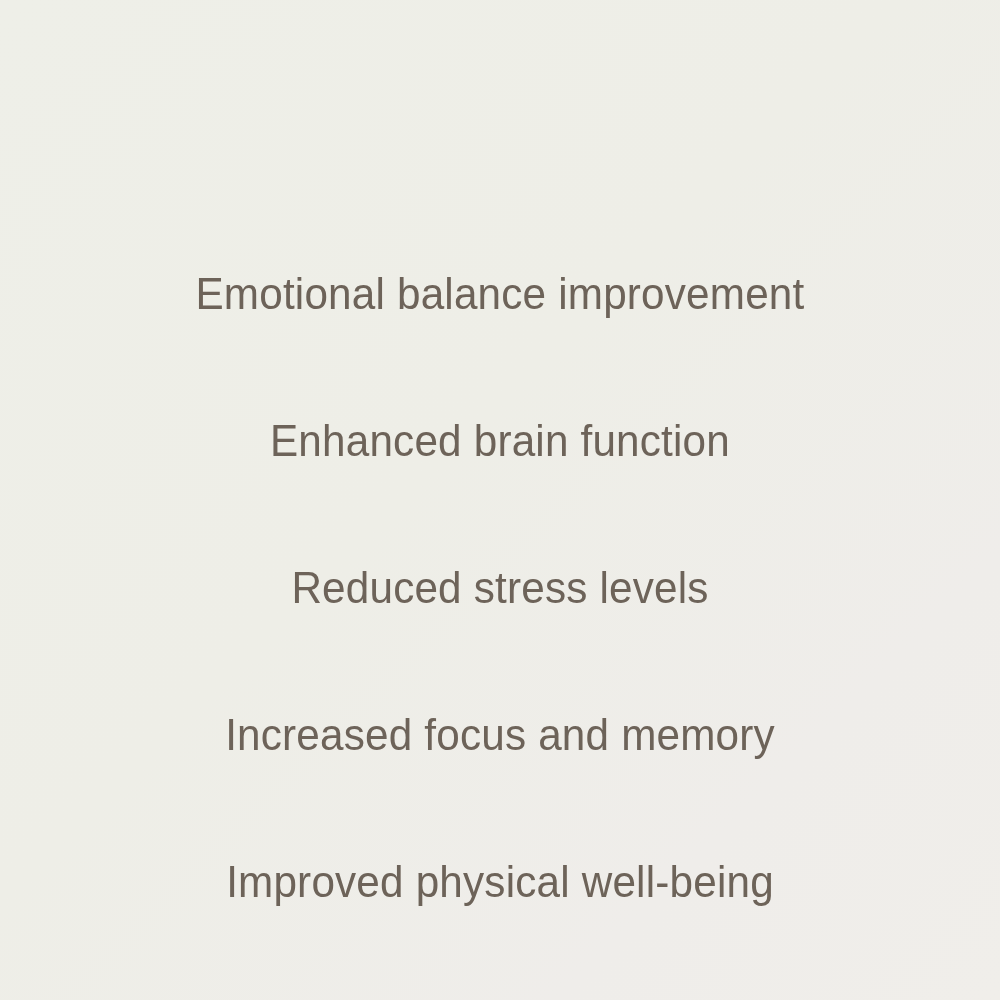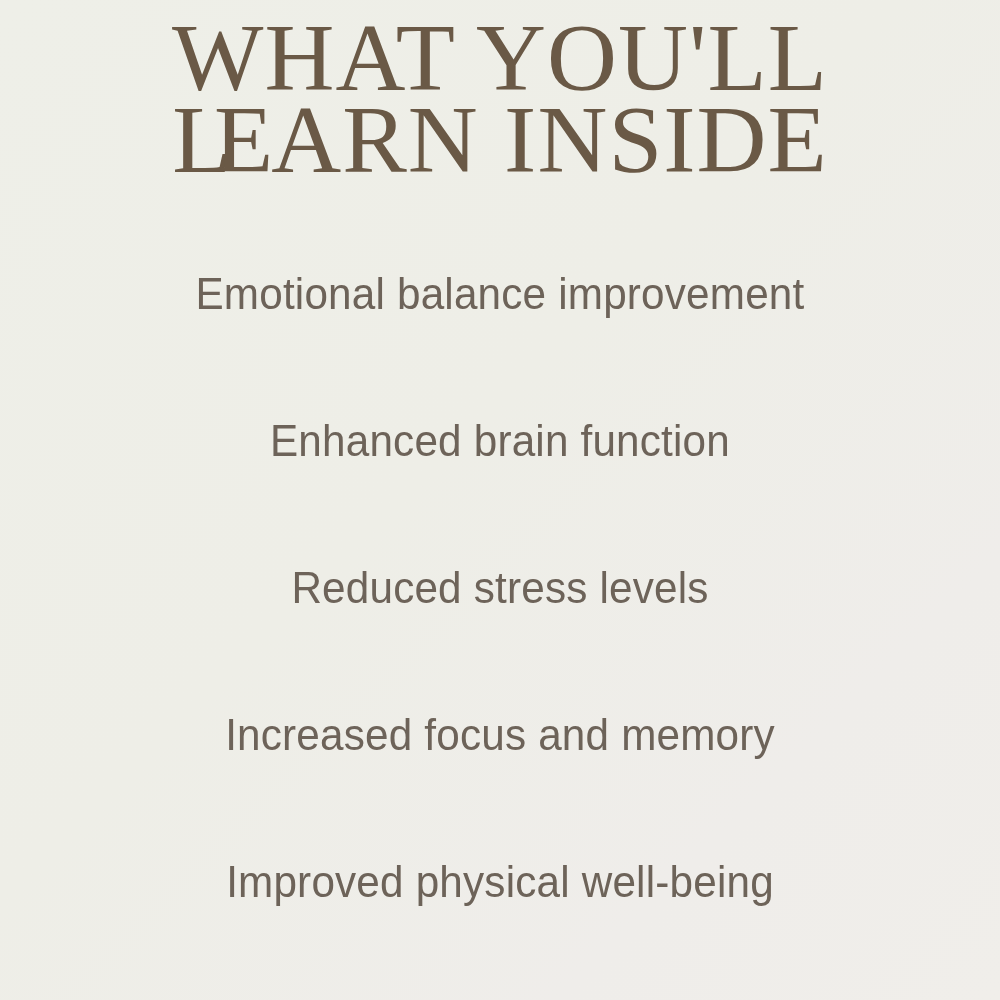--- a/index.html
+++ b/index.html
@@ -95,24 +95,20 @@
 
   .benefit-text {
     display: inline-block;
   }
 </style>
 </head>
 <body>
 
 <div class="poster">
 
-  <div class="headline">
-    <span class="headline-line headline-line-1">WHAT YOU'LL</span>
-    <span class="headline-line headline-line-2"><span class="lig">LE</span><span>ARN INSIDE</span></span>
-  </div>
 
   <ul class="benefits">
     <li class="benefit-item">
       <span class="benefit-text">Emotional balance improvement</span>
     </li>
     <li class="benefit-item">
       <span class="benefit-text">Enhanced brain function</span>
     </li>
     <li class="benefit-item">
       <span class="benefit-text">Reduced stress levels</span>

